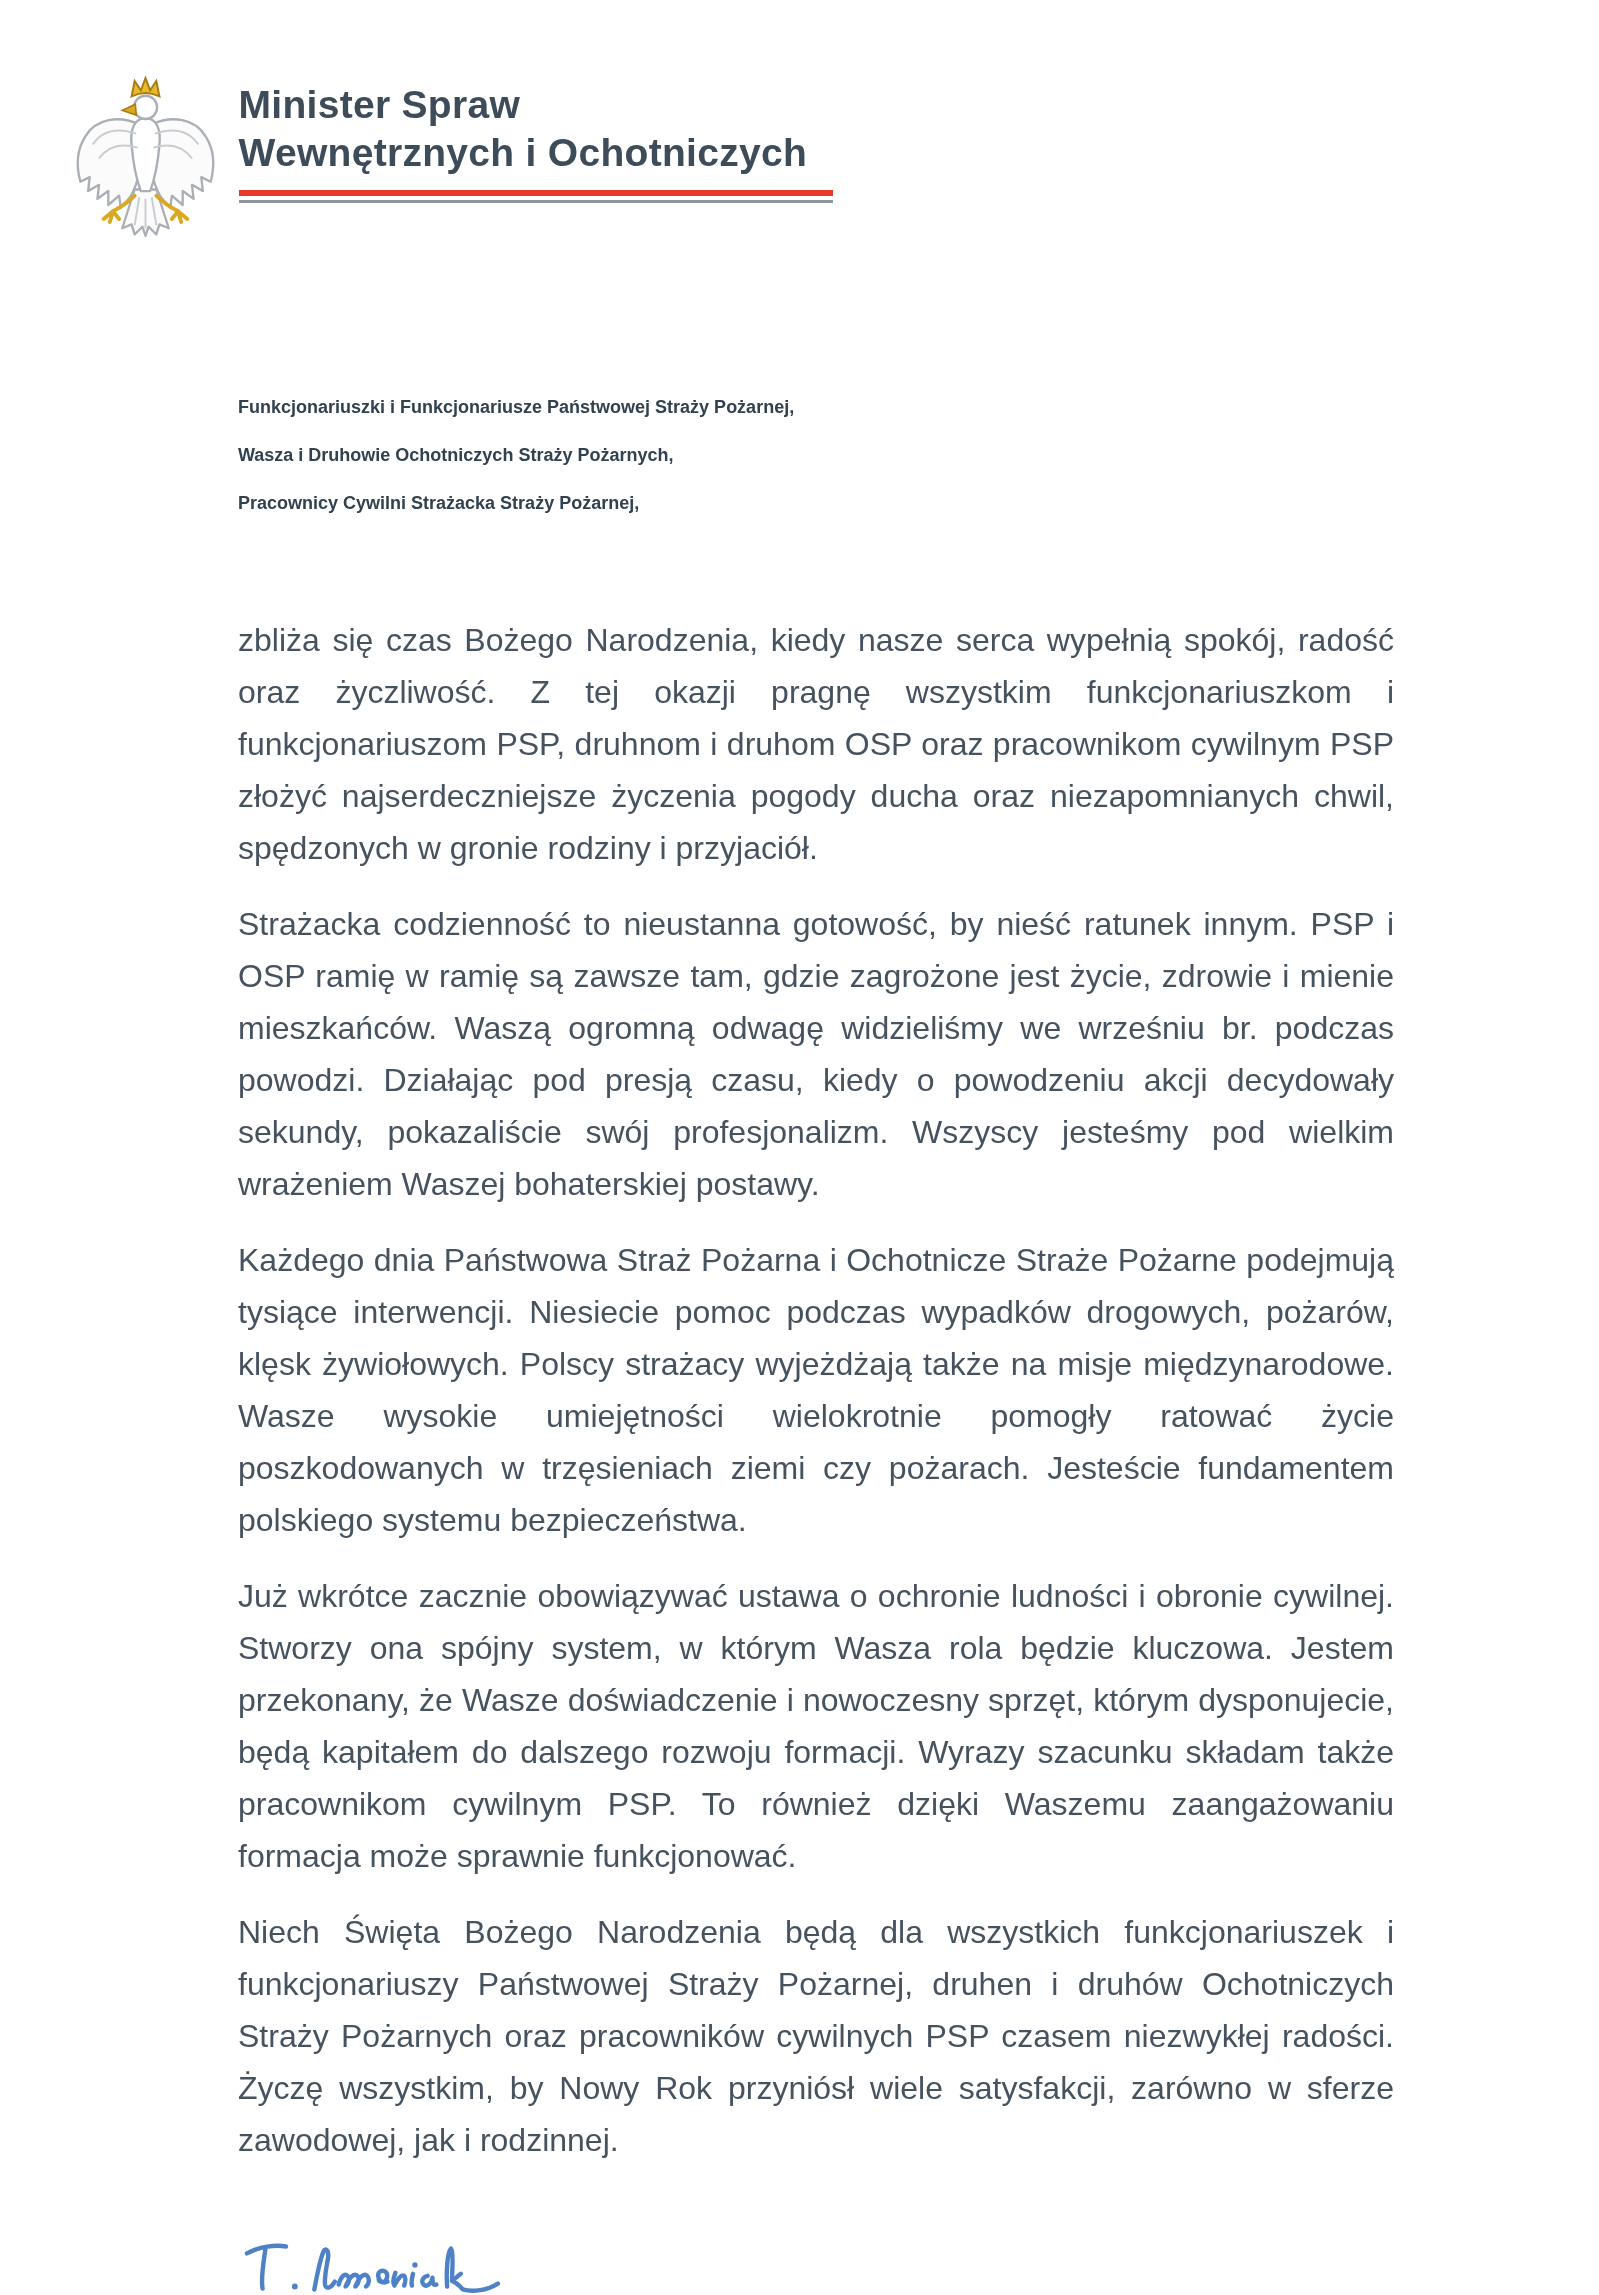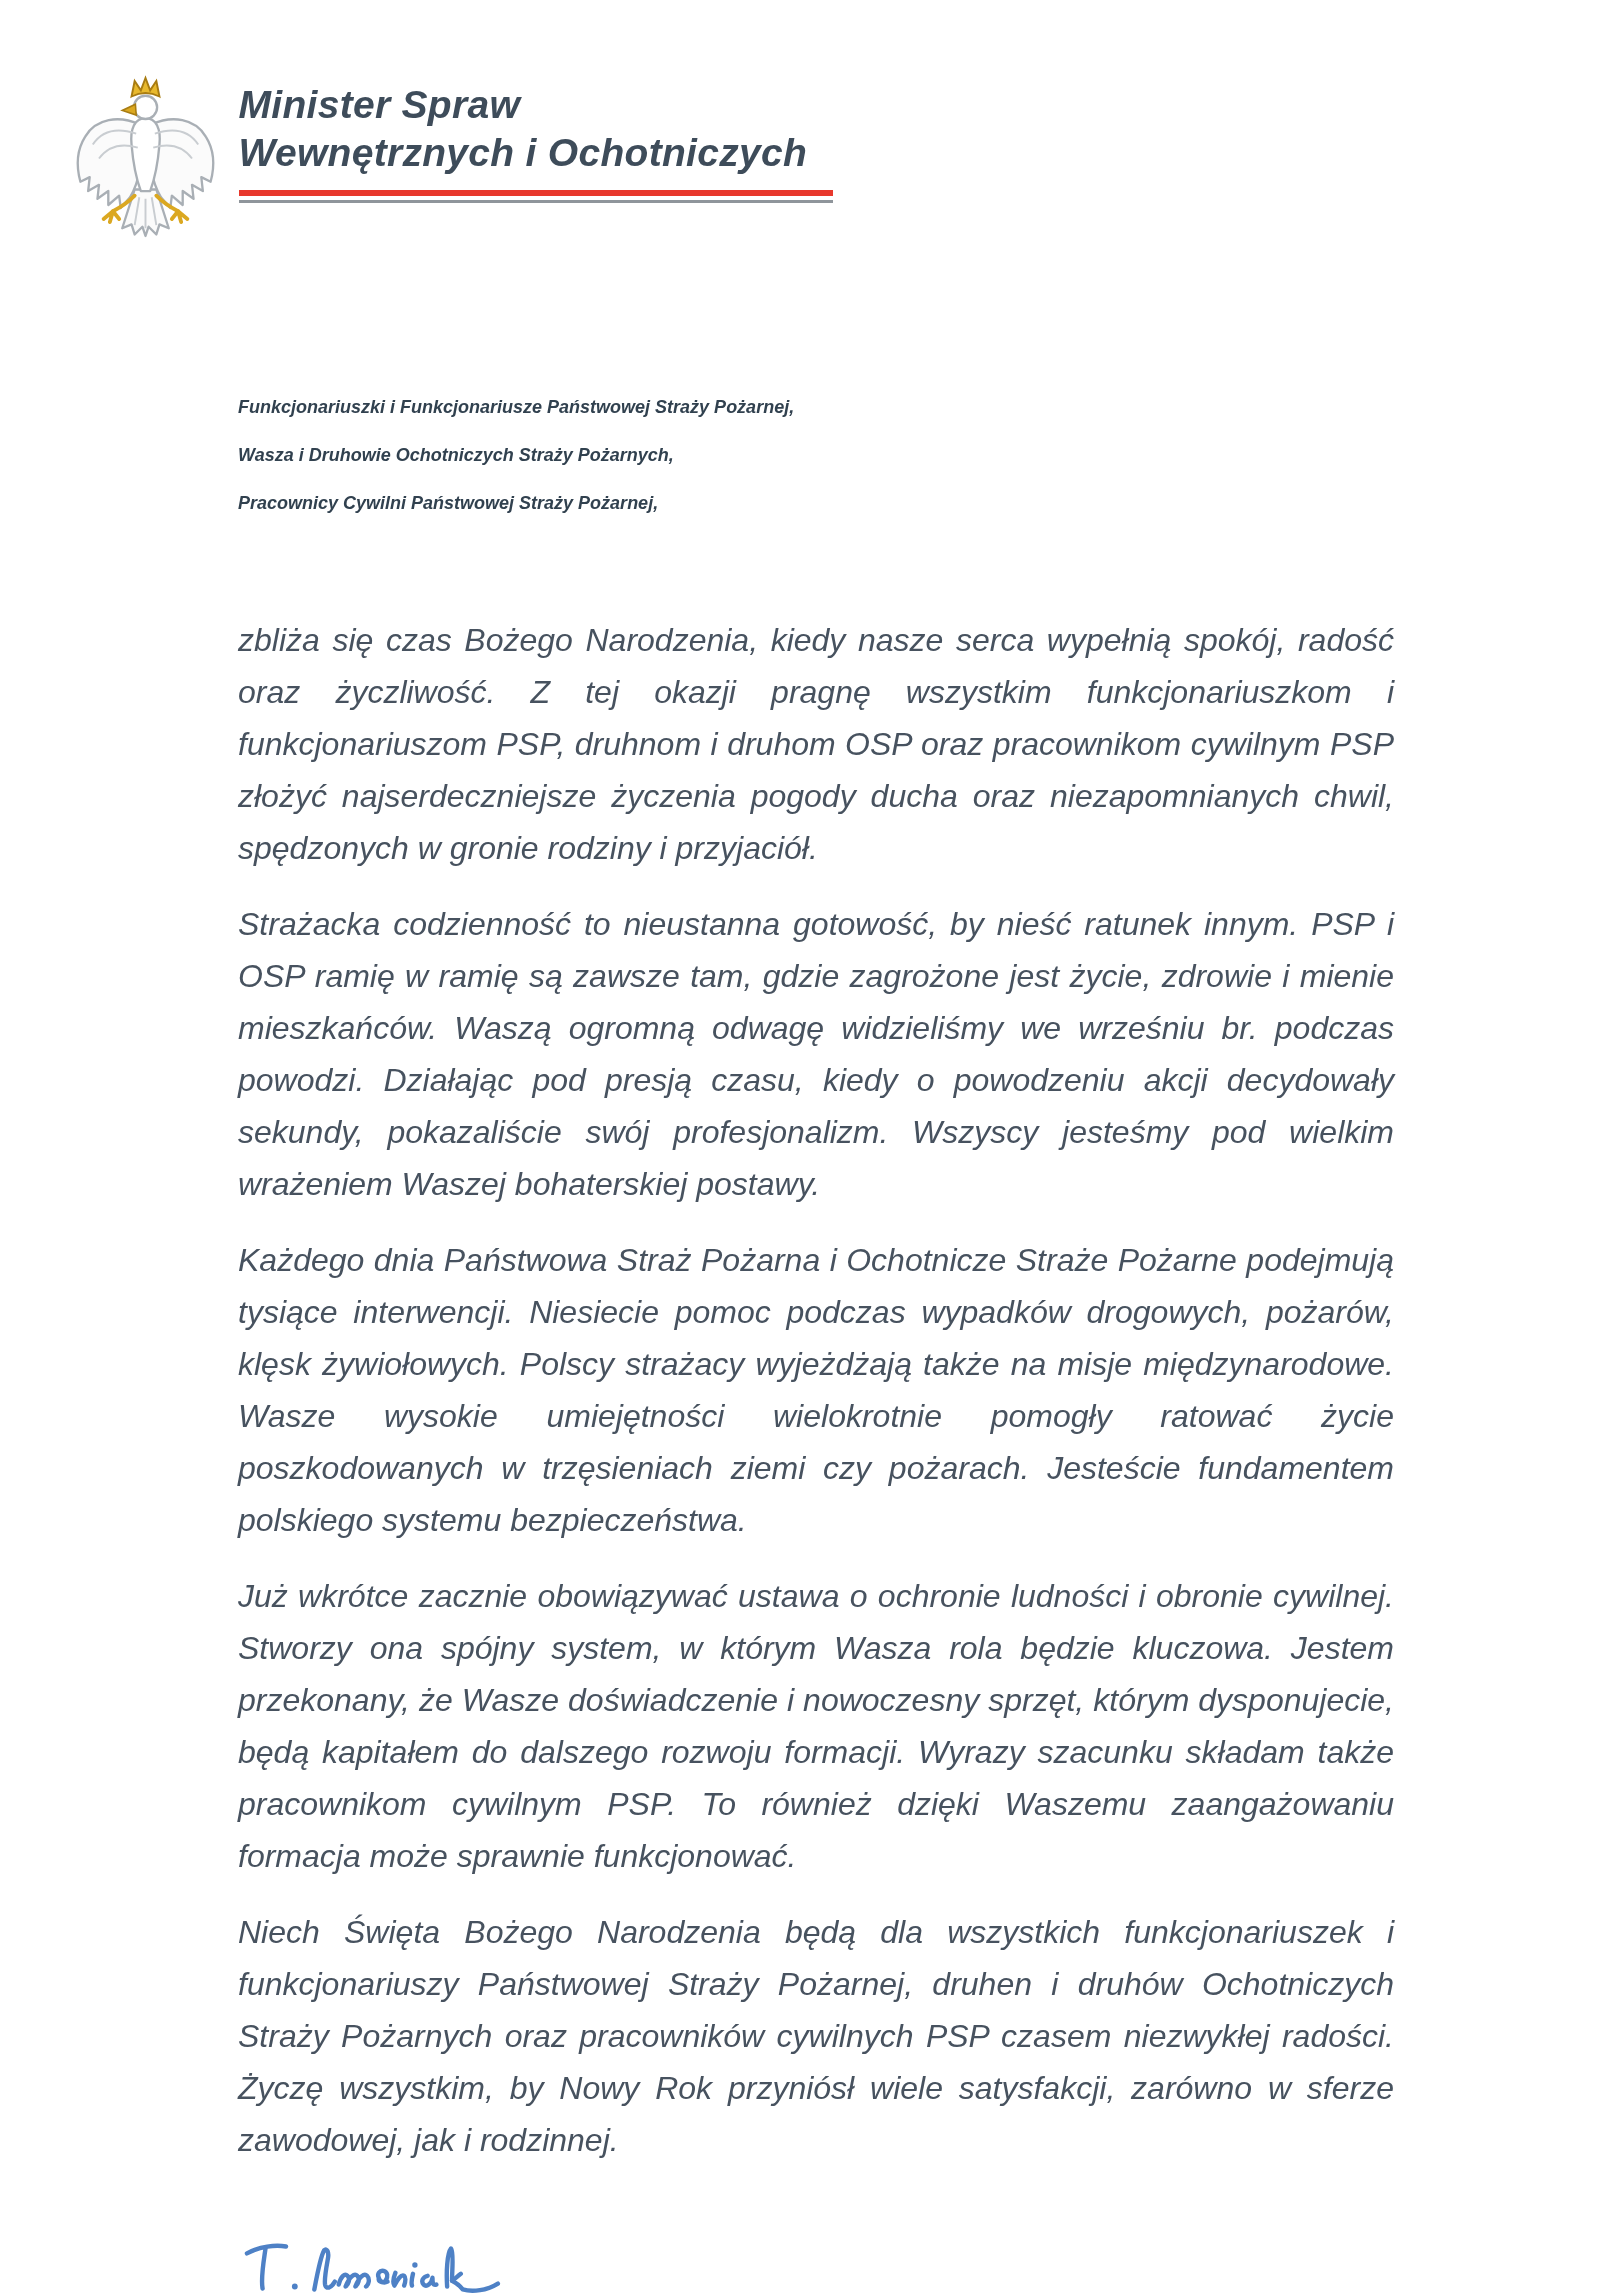--- a/index.html
+++ b/index.html
@@ -16,21 +16,20 @@
     width:1599px;height:2295px;
     overflow:hidden;
     font-family:"Liberation Sans","DejaVu Sans",sans-serif;
     color:var(--body-color);
     position:relative;
   }
   .page{
     width:100%;height:100%;
     padding:72px 205px 0 238px;
     position:relative;
-    font-style:italic;
   }
   
   .letterhead{
     display:flex;
     align-items:flex-start;
     margin-left:-170px; 
   }
   .emblem{
     width:155px;height:173px;
     flex:0 0 auto;
@@ -132,21 +131,21 @@
         <div class="rule-gray"></div>
       </div>
     </div>
   </header>
 
   <main>
 
     <div class="salutation">
       <div>Funkcjonariuszki i Funkcjonariusze Państwowej Straży Pożarnej,</div>
       <div>Wasza i Druhowie Ochotniczych Straży Pożarnych,</div>
-      <div>Pracownicy Cywilni Państwowej Straży Pożarnej,</div>
+      <div>Pracownicy Cywilni Strażacka Straży Pożarnej,</div>
     </div>
 
     <div class="paragraphs">
       <p>zbliża się czas Bożego Narodzenia, kiedy nasze serca wypełnią spokój, radość oraz życzliwość. Z tej okazji pragnę wszystkim funkcjonariuszkom i funkcjonariuszom PSP, druhnom i druhom OSP oraz pracownikom cywilnym PSP złożyć najserdeczniejsze życzenia pogody ducha oraz niezapomnianych chwil, spędzonych w gronie rodziny i przyjaciół.</p>
       <p>Strażacka codzienność to nieustanna gotowość, by nieść ratunek innym. PSP i OSP ramię w ramię są zawsze tam, gdzie zagrożone jest życie, zdrowie i mienie mieszkańców. Waszą ogromną odwagę widzieliśmy we wrześniu br. podczas powodzi. Działając pod presją czasu, kiedy o powodzeniu akcji decydowały sekundy, pokazaliście swój profesjonalizm. Wszyscy jesteśmy pod wielkim wrażeniem Waszej bohaterskiej postawy.</p>
       <p>Każdego dnia Państwowa Straż Pożarna i Ochotnicze Straże Pożarne podejmują tysiące interwencji. Niesiecie pomoc podczas wypadków drogowych, pożarów, klęsk żywiołowych. Polscy strażacy wyjeżdżają także na misje międzynarodowe. Wasze wysokie umiejętności wielokrotnie pomogły ratować życie poszkodowanych w trzęsieniach ziemi czy pożarach. Jesteście fundamentem polskiego systemu bezpieczeństwa.</p>
       <p>Już wkrótce zacznie obowiązywać ustawa o ochronie ludności i obronie cywilnej. Stworzy ona spójny system, w którym Wasza rola będzie kluczowa. Jestem przekonany, że Wasze doświadczenie i nowoczesny sprzęt, którym dysponujecie, będą kapitałem do dalszego rozwoju formacji. Wyrazy szacunku składam także pracownikom cywilnym PSP. To również dzięki Waszemu zaangażowaniu formacja może sprawnie funkcjonować.</p>
       <p>Niech Święta Bożego Narodzenia będą dla wszystkich funkcjonariuszek i funkcjonariuszy Państwowej Straży Pożarnej, druhen i druhów Ochotniczych Straży Pożarnych oraz pracowników cywilnych PSP czasem niezwykłej radości. Życzę wszystkim, by Nowy Rok przyniósł wiele satysfakcji, zarówno w sferze zawodowej, jak i rodzinnej.</p>
     </div>
 

